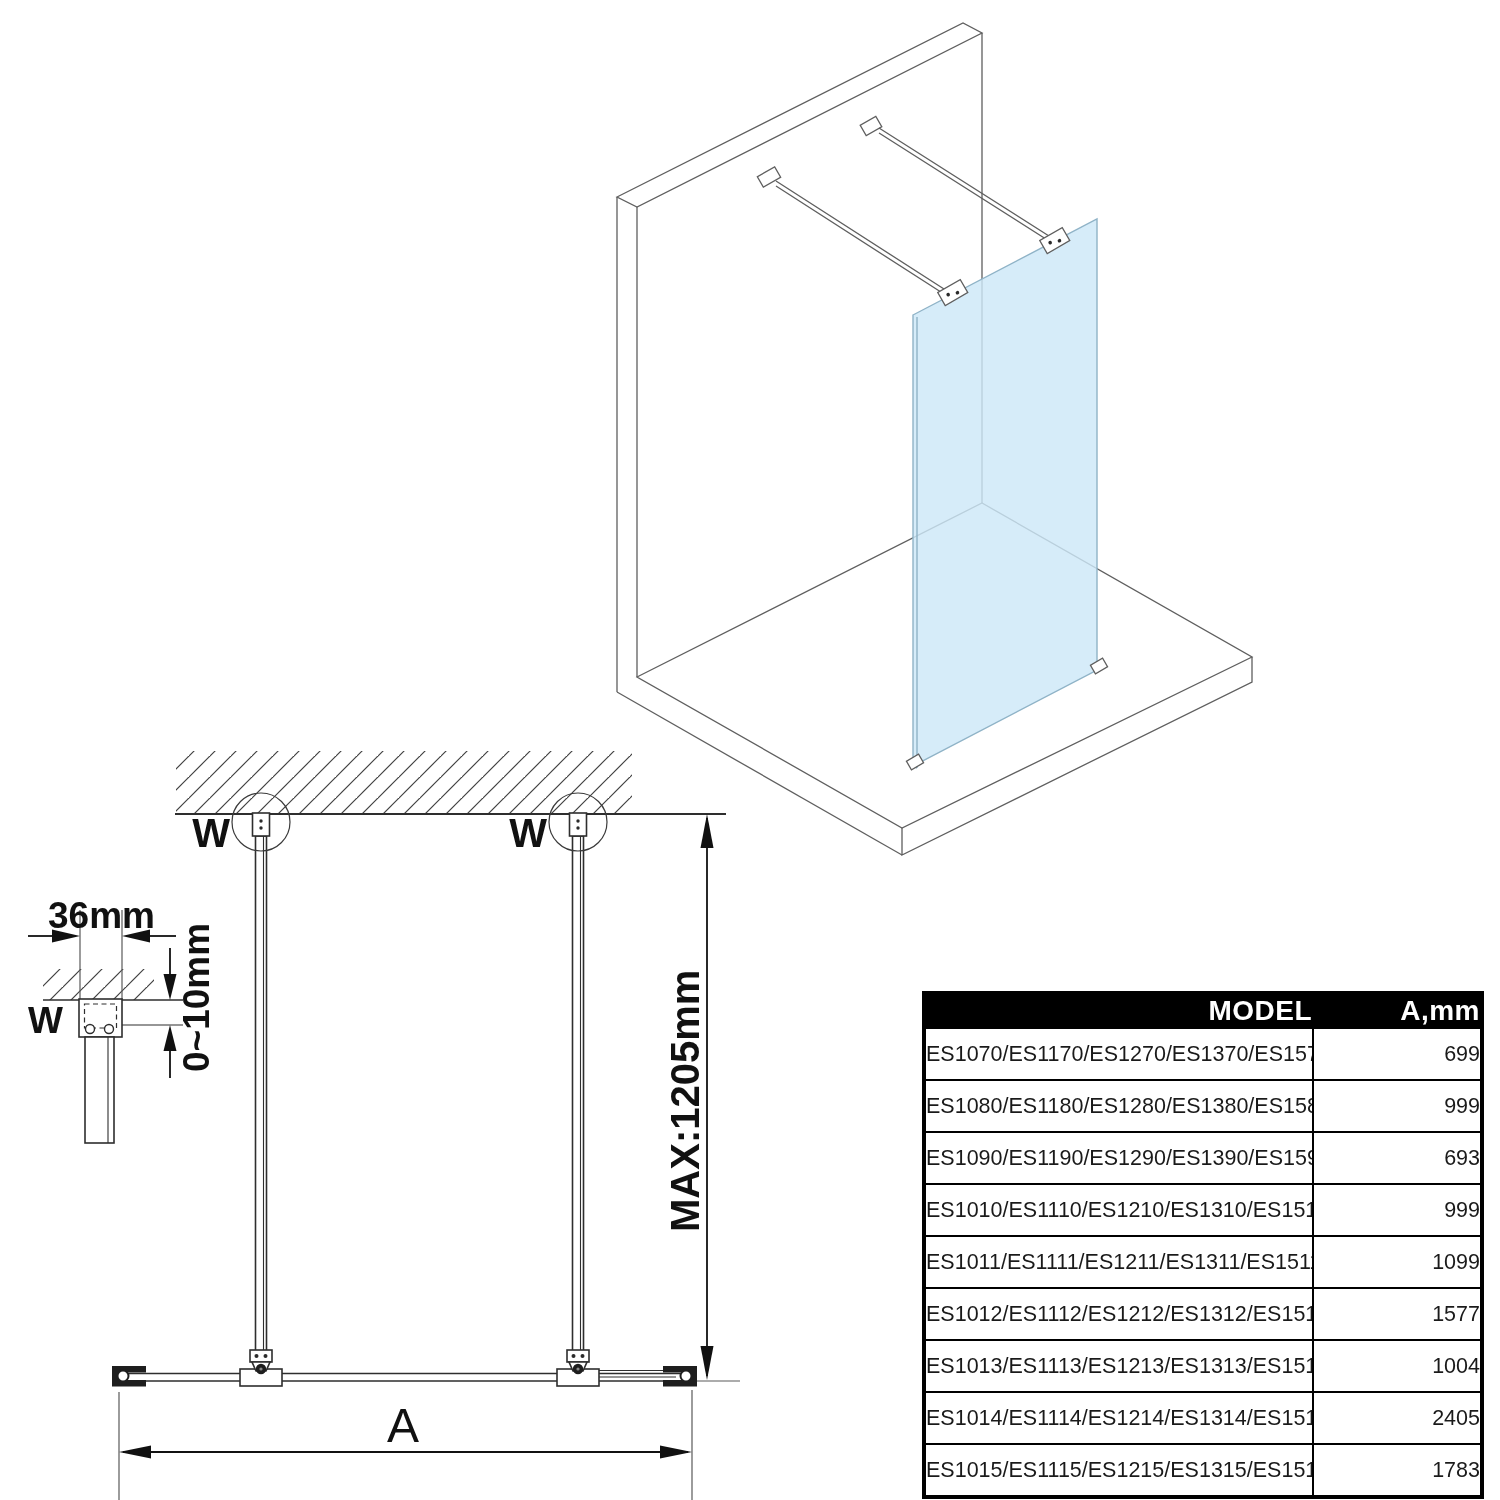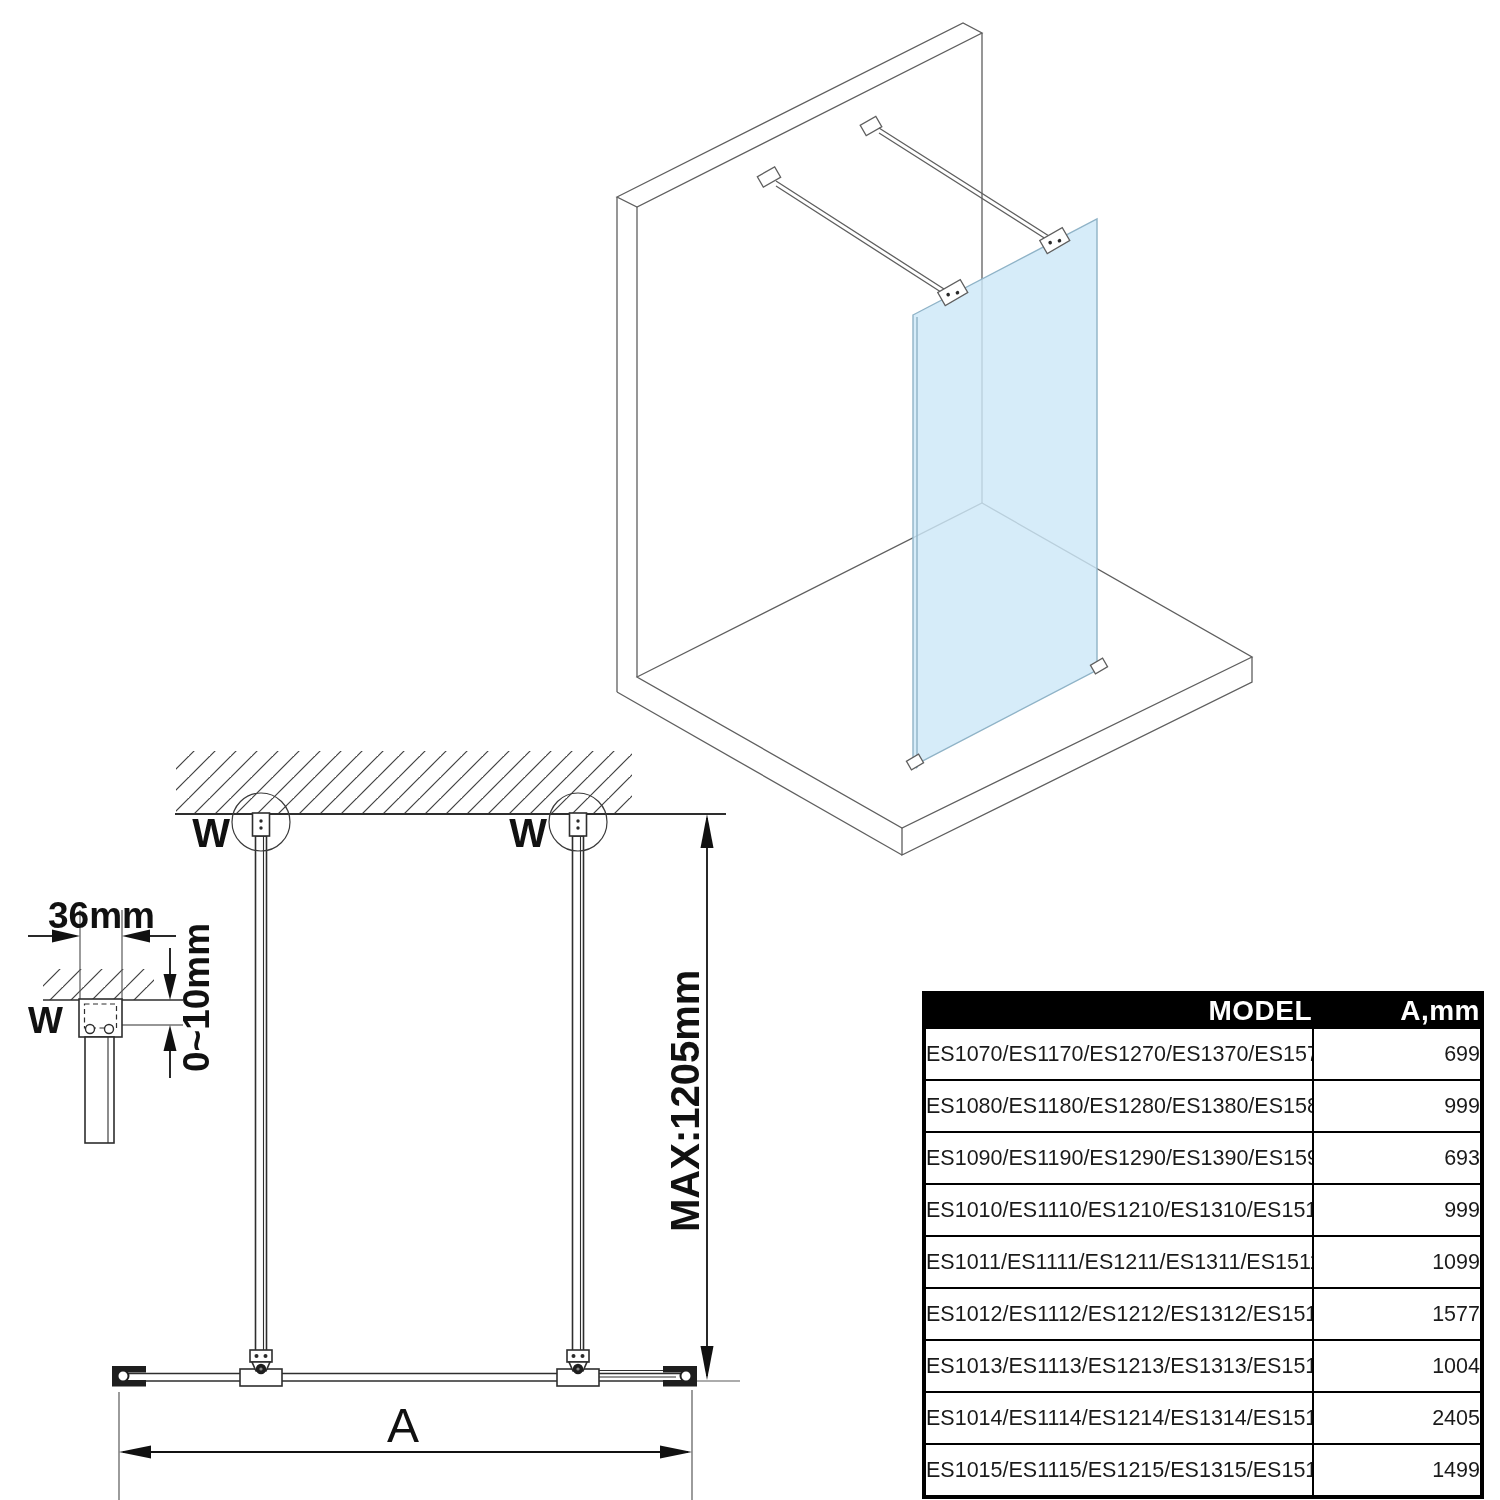--- a/index.html
+++ b/index.html
@@ -282,16 +282,16 @@
       <tr>
         <td class="c-model">ES1013/ES1113/ES1213/ES1313/ES1513</td>
         <td class="c-a">1004</td>
       </tr>
       <tr>
         <td class="c-model">ES1014/ES1114/ES1214/ES1314/ES1514</td>
         <td class="c-a">2405</td>
       </tr>
       <tr>
         <td class="c-model">ES1015/ES1115/ES1215/ES1315/ES1515</td>
-        <td class="c-a">1499</td>
+        <td class="c-a">1783</td>
       </tr>
     </tbody>
 </table>
 
 </body></html>

